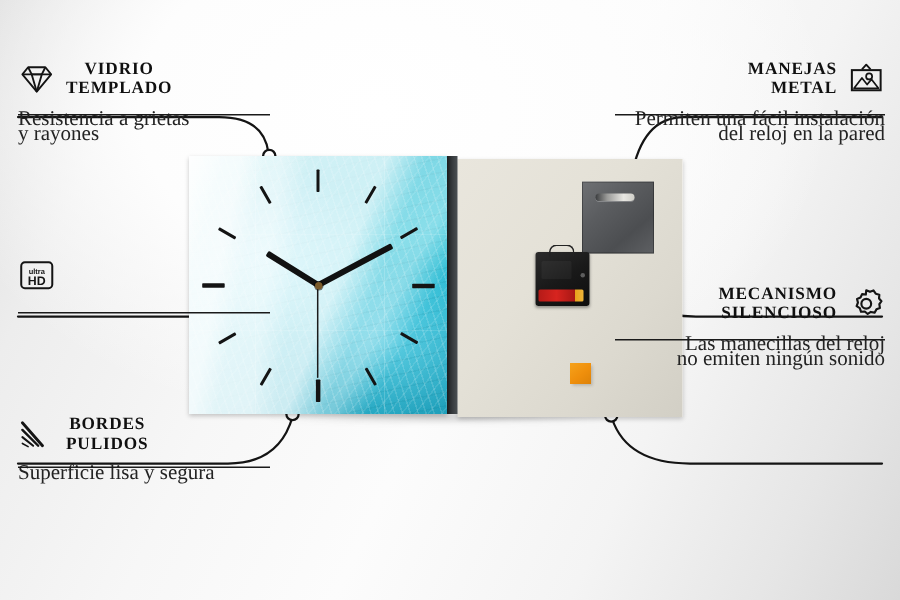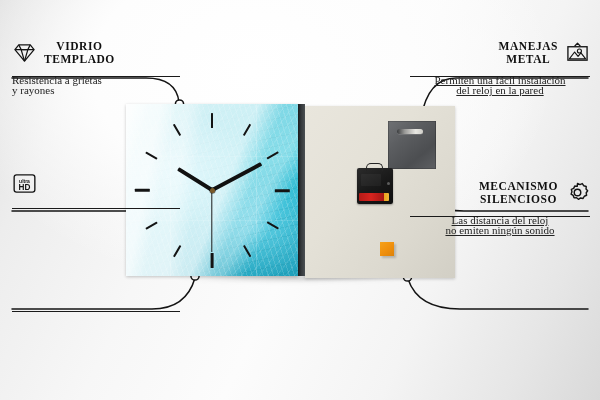--- a/index.html
+++ b/index.html
@@ -20,36 +20,36 @@
   .feat { position:absolute; }
   .feat .head { display:flex; align-items:center; gap:7px; }
   .feat.right .head { justify-content:flex-end; }
   .feat .ttl {
     font-family:"Liberation Serif", serif;
     font-weight:700; font-size:11.5px; line-height:12.6px;
     letter-spacing:.55px; color:#101010; text-transform:uppercase;
     white-space:pre-line;
   }
   .feat.left .ttl { text-align:center; }
-  .feat.right .ttl { text-align:center; }
+  .feat.right .ttl { text-align:right; }
   .feat .desc {
     font-family:"Liberation Serif", serif;
-    font-size:11px; line-height:10.2px; color:#232323; white-space:pre-line;
+    font-size:14px; line-height:10.2px; color:#232323; white-space:pre-line;
     margin-top:4px;
   }
-  .feat.right .desc { text-align:center;text-decoration:underline; }
+  .feat.right .desc { text-align:right; }
 
   .ico { width:25px; height:23px; flex:0 0 auto; display:block; }
 
   
   #f-vidrio      { left:12px;  top:40px;  width:168px; }
   #f-impresion   { left:12px;  top:172px; width:168px; }
   #f-bordes      { left:12px;  top:277px; width:168px; }
   #f-manejas     { right:10px; top:40px;  width:180px; }
-  #f-mecanismo   { right:10px; top:180px; width:180px; }
+  #f-mecanismo   { right:10px; top:190px; width:180px; }
   #f-espaciador  { right:10px; top:277px; width:180px; }
 
   
   #product { position:absolute; left:126px; top:104px; width:330px; height:176px; }
 
   #clock-shadow{
     position:absolute; left:2px; top:170px; width:328px; height:12px;
     background:radial-gradient(ellipse 50% 50% at 50% 30%, rgba(60,60,60,.30), rgba(60,60,60,0) 72%);
     filter:blur(2px);
   }
@@ -241,21 +241,36 @@
           <rect x="2.2" y="3" width="21.6" height="18" rx="2.5" fill="none" stroke="#141414" stroke-width="1.4"></rect>
           <text x="13" y="11" font-family="Liberation Sans, sans-serif" font-size="5.2" font-weight="700" fill="#141414" text-anchor="middle">ultra</text>
           <text x="13" y="18.6" font-family="Liberation Sans, sans-serif" font-size="8.6" font-weight="700" fill="#141414" text-anchor="middle">HD</text>
         </svg>
       </span>
     </div>
     <div class="rule" style="left:0; top:36px; width:168px;"></div>
   </div>
 
   <div class="feat left" id="f-bordes">
+    <div class="head">
+      <span class="ico">
+        <svg viewBox="0 0 26 24" width="25" height="23">
+            <g fill="none" stroke="#141414" stroke-linecap="round">
+          <path d="M3 4 L17 20" stroke-width="2"></path>
+              <path d="M3 9 L14 20" stroke-width="1.7"></path>
+              <path d="M3 14 L10.5 20" stroke-width="1.4"></path>
+              <path d="M3 18.4 L7 20.6" stroke-width="1.1"></path>
+        </g>
+          </svg>
+      </span>
+      <span class="ttl">BORDES
+PULIDOS</span>
+    </div>
     <div class="rule" style="left:0; top:34px; width:168px;"></div>
+    <div class="desc" style="margin-top:9px;">Superficie lisa y segura</div>
   </div>
 
   <div class="feat right" id="f-manejas">
     <div class="head">
       <span class="ttl">MANEJAS
 METAL</span>
       <span class="ico">
         <svg viewBox="0 0 26 24" width="25" height="23">
           <path d="M10 5.5 L13 2.2 L16 5.5" fill="none" stroke="#141414" stroke-width="1.3" stroke-linejoin="round"></path>
           <rect x="3" y="6" width="20" height="14" fill="none" stroke="#141414" stroke-width="1.4"></rect>
@@ -274,18 +289,18 @@
       <span class="ttl">MECANISMO
 SILENCIOSO</span>
       <span class="ico">
         <svg viewBox="0 0 26 24" width="25" height="23">
           <path d="M13 2.6 l2.6 1.1 2.4 -1 1.6 2.3 2.5 .7 -.2 2.6 1.7 1.9 -1.5 2.1 .4 2.6 -2.4 1 -1.3 2.3 -2.6 -.5 -2.2 1.4 -2 -1.7 -2.6 .2 -.9 -2.5 -2.2 -1.4 .9 -2.5 -.6 -2.5 2.4 -1 1.1 -2.4 2.6 .3 Z" fill="none" stroke="#141414" stroke-width="1.5" stroke-linejoin="round"></path>
           <circle cx="13" cy="12" r="3.4" fill="none" stroke="#141414" stroke-width="1.5"></circle>
         </svg>
       </span>
     </div>
     <div class="rule" style="right:0; top:36px; width:180px;"></div>
-    <div class="desc" style="margin-top:10px;">Las distancia del reloj
+    <div class="desc" style="margin-top:10px;">Las manecillas del reloj
 no emiten ningún sonido</div>
   </div>
 
 
 </div>
 
 </body></html>

